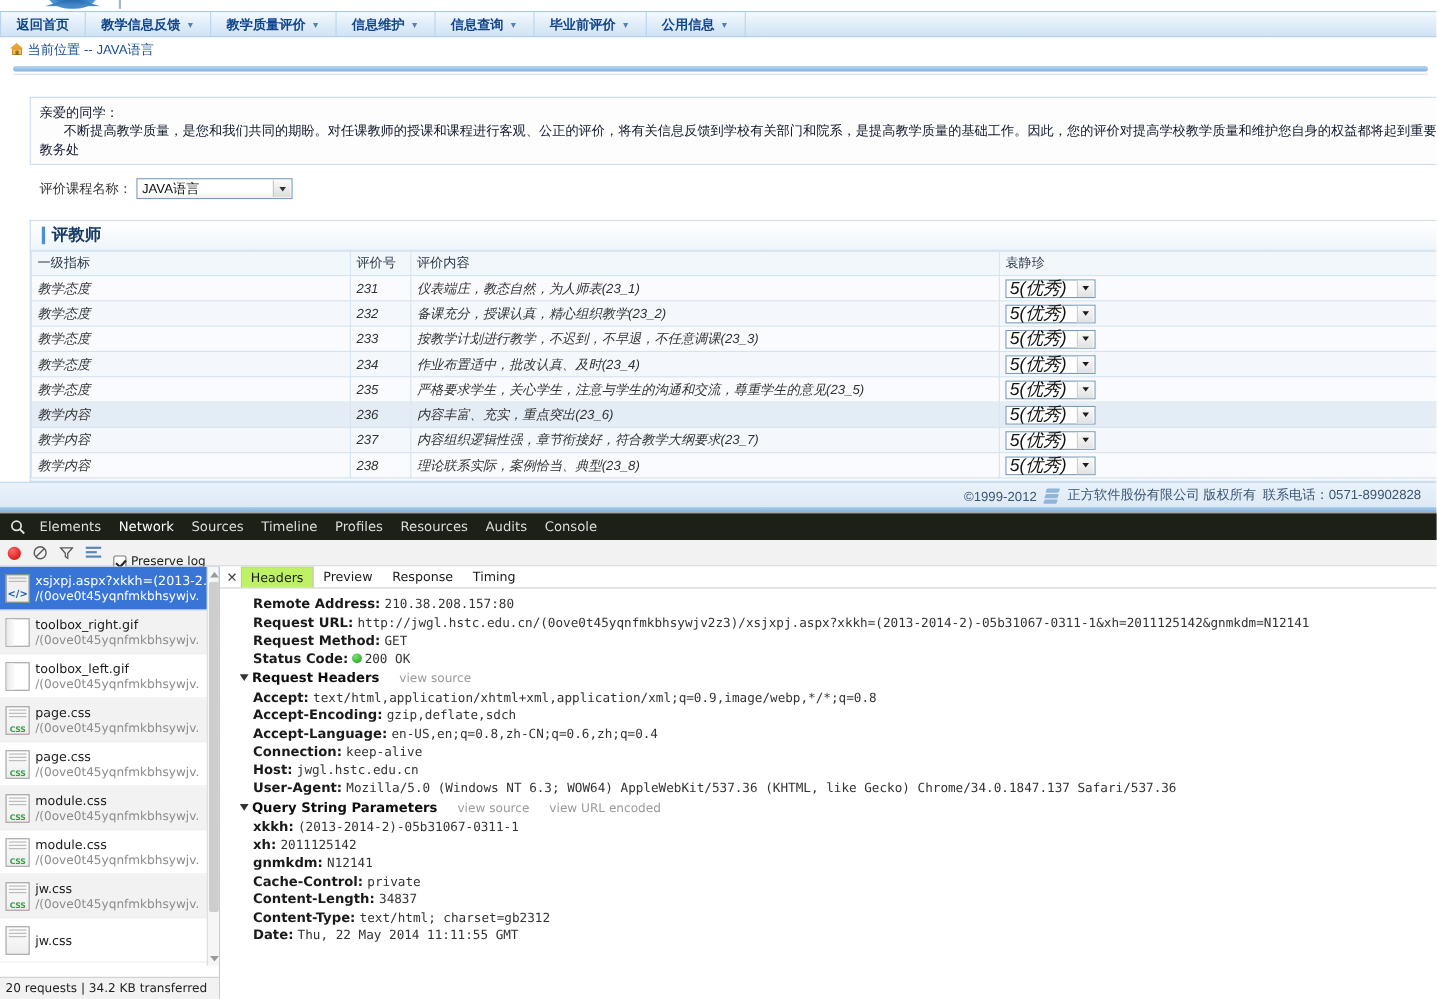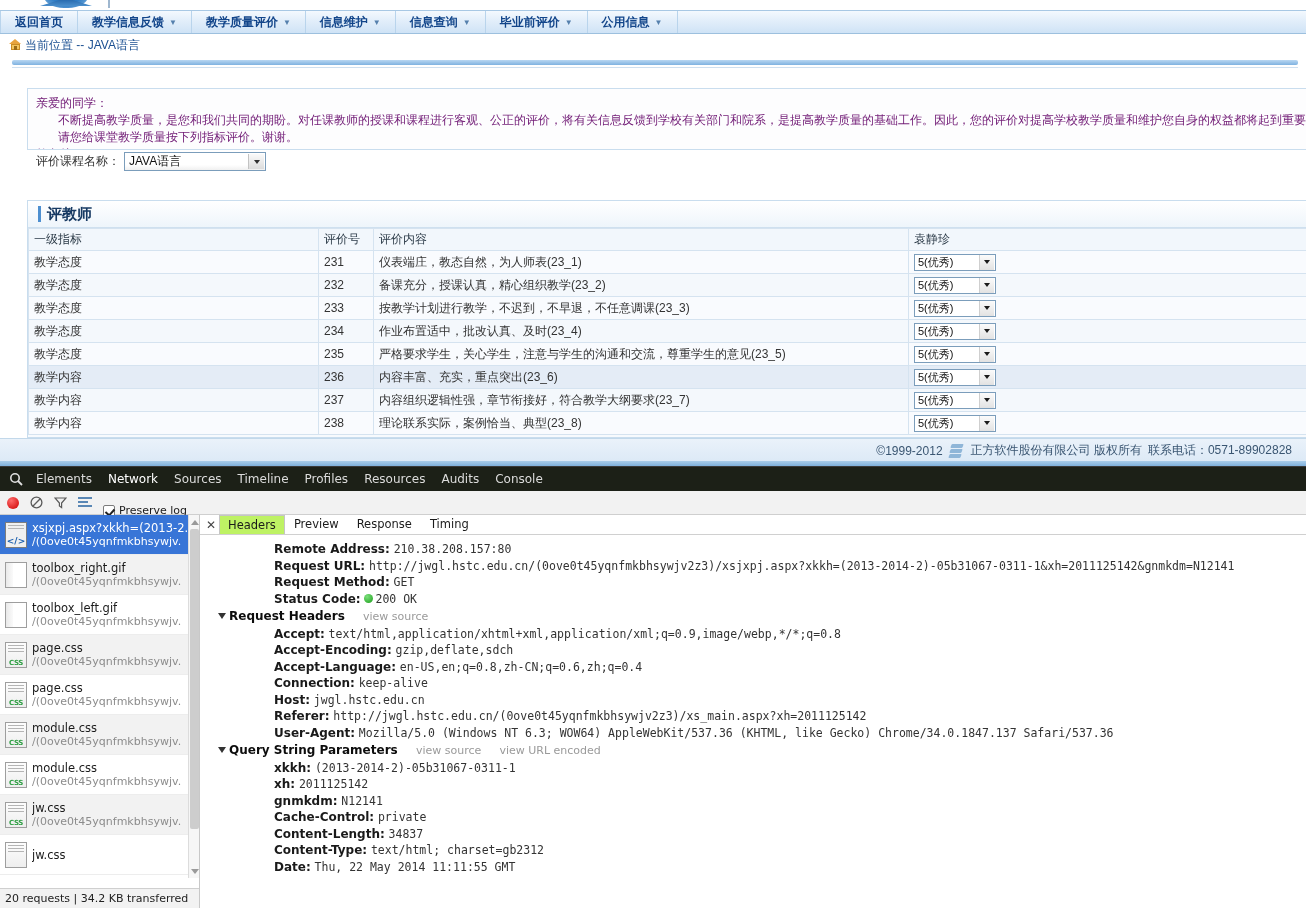--- a/index.html
+++ b/index.html
@@ -104,30 +104,31 @@
     background: #cfe0f0;
   }
 
   
   .notice {
     position: absolute; left: 27px; top: 88px; width: 1279px; height: 62px;
     border: 1px solid #c9ddee;
     border-right: none;
     background: #fdfdfe;
     padding: 6px 0 0 8px;
-    font-size: 12px; color: #701a75; line-height: 17px;
+    font-size: 12px; color: #0f172a; line-height: 17px;
     overflow: hidden;
     white-space: nowrap;
+    font-family: Liberation Mono, monospace;
   }
   .notice .ln { display: block; }
   .notice .ind { padding-left: 22px; }
 
   
   .courserow {
-    position: absolute; left: 36px; top: 152px;
+    position: absolute; left: 36px; top: 162px;
     display: flex; align-items: center; gap: 4px;
     font-size: 12px; color: #333;
   }
   .sel {
     position: relative;
     height: 19px; width: 142px;
     border: 1px solid #7b9dbb;
     background: linear-gradient(180deg, #ffffff 0%, #ffffff 70%, #f0f0f0 100%);
     font-size: 12px; color: #111;
     display: flex; align-items: center;
@@ -187,32 +188,32 @@
     font-weight: normal;
     color: #333333;
     white-space: nowrap;
     overflow: hidden;
   }
   table.evtable thead th {
     background: #f2f7fc;
     color: #2b3a47;
     height: 22px;
   }
-  table.evtable tbody tr { background: #f4f8fc; }
+  table.evtable tbody tr { background: #f4f8fc; font-style: italic; }
   table.evtable tbody tr.alt { background: #f9fbfe; }
   table.evtable tbody tr.hover { background: #e4ecf6; }
   td.scorecell { padding: 0 0 0 6px; }
 
   .minisel {
     position: relative;
     display: inline-block;
     width: 82px; height: 17px;
     border: 1px solid #7b9dbb;
     background: #ffffff;
-    font-size: 11px; color: #111;
+    font-size: 16px; color: #111;
     line-height: 15px;
     padding-left: 3px;
     vertical-align: middle;
     cursor: default;
   }
   .minisel .arrowbox {
     position: absolute; right: 1px; top: 0px; bottom: 0px; width: 15px;
     background: linear-gradient(180deg, #fbfbfb, #e2e2e2);
     border-left: 1px solid #cfcfcf;
     display: flex; align-items: center; justify-content: center;
@@ -419,21 +420,21 @@
 
   .hdr-body {
     position: absolute; left: 0; top: 20px; right: 0; bottom: 0;
     padding: 6px 0 0 18px;
     font-size: 12px; line-height: 16.5px;
     color: #222;
     overflow: hidden;
     white-space: nowrap;
   }
   .hline { display: block; padding-left: 12px; }
-  .hkey { font-weight: bold; color: #1a1a1a; font-family: "DejaVu Sans", sans-serif; margin-left: 44px; }
+  .hkey { font-weight: bold; color: #1a1a1a; font-family: "DejaVu Sans", sans-serif; }
   .hval { color: #333; font-family: "DejaVu Sans Mono", monospace; font-size: 11.5px; }
   .section {
     display: block; font-weight: bold; color: #0d0d0d; font-size: 12px; margin-top: 1px;
   }
   .section .tri {
     display: inline-block; width: 0; height: 0; margin-right: 3px;
     border-left: 4.5px solid transparent; border-right: 4.5px solid transparent;
     border-top: 6px solid #333; transform: translateY(-1px);
   }
   .viewsrc { font-weight: normal; color: #9a9a9a; font-size: 11px; margin-left: 14px; cursor: default; }
@@ -494,21 +495,20 @@
   </div>
 
   <div class="sep-wrap">
     <div class="sep-line-1"></div>
     <div class="sep-line-2"></div>
   </div>
 
   <div class="notice">
     <span class="ln">亲爱的同学：</span>
     <span class="ln ind">不断提高教学质量，是您和我们共同的期盼。对任课教师的授课和课程进行客观、公正的评价，将有关信息反馈到学校有关部门和院系，是提高教学质量的基础工作。因此，您的评价对提高学校教学质量和维护您自身的权益都将起到重要的</span>
-    <span class="ln ind">请您给课堂教学质量按下列指标评价。谢谢。</span>
     <span class="ln">教务处</span>
   </div>
 
   <div class="courserow">
     <span>评价课程名称：</span>
     <span class="sel">
       <span>JAVA语言</span>
       <span class="arrowbox"></span>
     </span>
   </div>
@@ -879,24 +879,20 @@
         </span>
         <span class="hline">
           <span class="hkey">Connection:</span>
           <span class="hval">keep-alive</span>
         </span>
         <span class="hline">
           <span class="hkey">Host:</span>
           <span class="hval">jwgl.hstc.edu.cn</span>
         </span>
         <span class="hline">
-          <span class="hkey">Referer:</span>
-          <span class="hval">http://jwgl.hstc.edu.cn/(0ove0t45yqnfmkbhsywjv2z3)/xs_main.aspx?xh=2011125142</span>
-        </span>
-        <span class="hline">
           <span class="hkey">User-Agent:</span>
           <span class="hval">Mozilla/5.0 (Windows NT 6.3; WOW64) AppleWebKit/537.36 (KHTML, like Gecko) Chrome/34.0.1847.137 Safari/537.36</span>
         </span>
 
         <span class="section">
           <span class="tri"></span><span>Query String Parameters</span>
           <span class="viewsrc">view source</span>
           <span class="viewsrc">view URL encoded</span>
         </span>
         <span class="hline">

